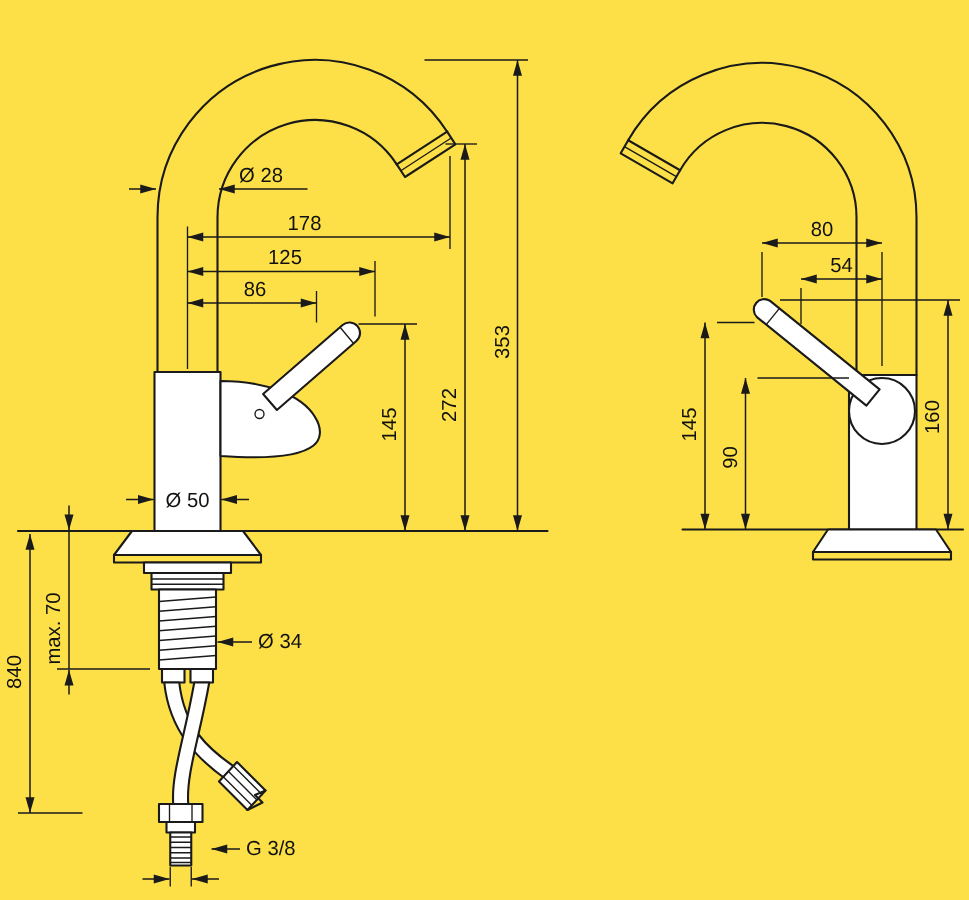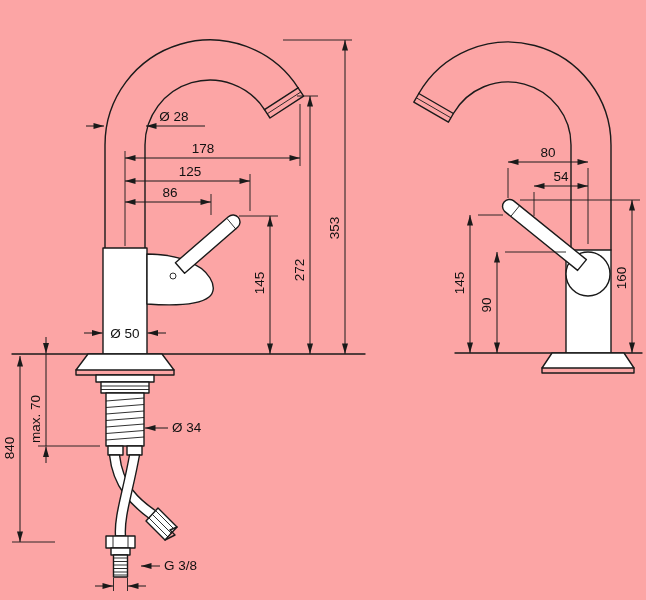--- a/index.html
+++ b/index.html
@@ -1,20 +1,20 @@
 <!DOCTYPE html>
 <html><head>
 <meta charset="utf-8">
 <style>
   html, body { margin: 0; padding: 0; background: #ffffff; }
   .stage {
     position: relative;
     width: 646px;
     height: 600px;
-    background: #fca5a5;
+    background: #fde047;
     overflow: hidden;
     font-family: "Liberation Sans", sans-serif;
     text-align: right;
   }
   svg text {
     font-family: "Liberation Sans", sans-serif;
     font-size: 13.5px;
     fill: #111;
   }
   .out  { fill: none; stroke: #1a1a1a; stroke-width: 1.4; stroke-linejoin: round; stroke-linecap: round; }

